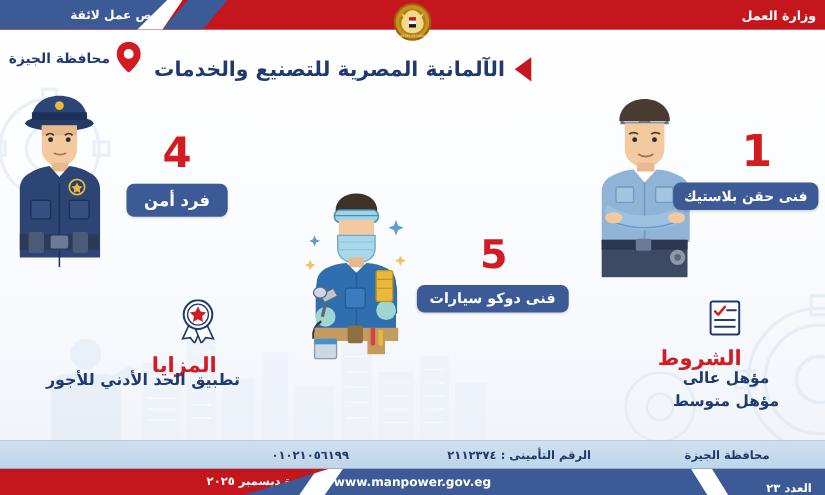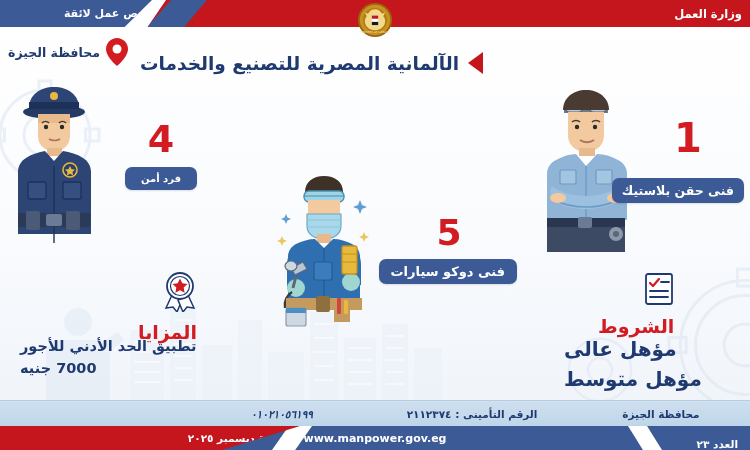--- a/index.html
+++ b/index.html
@@ -93,63 +93,63 @@
     font-family: "DejaVu Sans", "Liberation Sans", sans-serif;
   }
   .pill {
     display: inline-block; background: #3c5a96; color: #fff;
     border-radius: 7px; font-weight: bold; white-space: nowrap;
     box-shadow: 0 1px 2px rgba(0,0,0,.12);
   }
 
   #job-security { top: 120px; left: 103px; width: 116px; }
   #job-security .count { font-size: 38px; }
-  #job-security .pill { font-size: 10px; padding: 6px 16px; margin-top: 9px; }
+  #job-security .pill { font-size: 15px; padding: 6px 16px; margin-top: 9px; }
 
   #job-plastic { top: 118px; left: 632px; width: 112px; }
   #job-plastic .count { font-size: 40px; }
-  #job-plastic .pill { font-size: 12.5px; padding: 5px 10px; margin-top: 20px; }
+  #job-plastic .pill { font-size: 12.5px; padding: 5px 10px; margin-top: 8px; }
 
   #job-duco { top: 215px; left: 381px; width: 136px; }
   #job-duco .count { font-size: 36px; }
   #job-duco .pill { font-size: 13px; padding: 5px 12px; margin-top: 8px; }
 
   
   .section-head {
     position: absolute; z-index: 5; display: flex;
     align-items: flex-start; gap: 9px; direction: rtl; flex-direction: column;
   }
   .section-head .sec-title {
     color: #d21c22; font-size: 19px; font-weight: bold;
   }
   #benefits-head { top: 272px; left: 138px; }
   #conditions-head { top: 272px; left: 598px; }
 
   .section-body {
     position: absolute; z-index: 5; color: #1f3a70;
-    font-weight: bold; text-align: left; line-height: 1.5;
+    font-weight: bold; text-align: center; line-height: 1.5;
   }
   #benefits-body { top: 336px; left: 20px; width: 220px; font-size: 14.5px; }
-  #conditions-body { top: 334px; left: 564px; width: 160px; font-size: 20px; }
+  #conditions-body { top: 334px; left: 580px; width: 160px; font-size: 14px; }
 
   
   .infobar {
     position: absolute; left: 0; top: 400px; width: 750px; height: 26px;
     background: linear-gradient(180deg,#cfe0ef 0%,#bed5e9 100%);
     display: flex; align-items: center; direction: rtl;
     z-index: 6; border-top: 1px solid #b4cde3;
   }
   .infobar .cell {
     color: #1f3a70; font-size: 10.5px; font-weight: bold;
     text-align: center; white-space: nowrap;
   }
   .infobar .c1 { width: 178px; }
   .infobar .c2 { width: 200px; }
   .infobar .c3 { width: 192px; }
-  .infobar .c4 { width: 180px; font-style: italic; }
+  .infobar .c4 { width: 180px; }
 
   
   .footer {
     position: absolute; left: 0; bottom: 0; width: 750px; height: 24px;
     background: #3c5a96; z-index: 6; overflow: hidden;
   }
   .footer-red {
     position: absolute; top: 0; left: 0; height: 24px; width: 300px;
     background: #c4161c;
     clip-path: polygon(0 0, 100% 0, 74% 100%, 0 100%);
@@ -425,21 +425,20 @@
       <path d="M9 23l-6 13 7-1 4 5 5-12z" fill="#fff" stroke="#1f3a70" stroke-width="1.5"></path>
       <path d="M25 23l6 13-7-1-4 5-5-12z" fill="#fff" stroke="#1f3a70" stroke-width="1.5"></path>
       <circle cx="17" cy="14" r="13" fill="#ffffff" stroke="#1f3a70" stroke-width="1.8"></circle>
       <circle cx="17" cy="14" r="9.5" fill="#ffffff" stroke="#1f3a70" stroke-width="1.2"></circle>
       <path d="M17 6.5l2.3 4.7 5.2.8-3.8 3.6.9 5.1-4.6-2.4-4.6 2.4.9-5.1-3.8-3.6 5.2-.8z" fill="#d21c22"></path>
     </svg>
     <span class="sec-title">المزايا</span>
   </div>
   <div class="section-body" id="benefits-body">
     <div>تطبيق الحد الأدني للأجور</div>
-    <div>7000 جنيه</div>
   </div>
 
   <div class="section-head" id="conditions-head">
     <svg width="30" height="34" viewBox="0 0 30 34">
       <rect x="2" y="2" width="26" height="30" rx="2" fill="#fff" stroke="#1f3a70" stroke-width="1.8"></rect>
       <path d="M6 11l3 3 6-7" fill="none" stroke="#d21c22" stroke-width="2.2" stroke-linecap="round" stroke-linejoin="round"></path>
       <path d="M17 10h8" stroke="#1f3a70" stroke-width="1.8" stroke-linecap="round"></path>
       <path d="M6 19h18M6 25h18" stroke="#1f3a70" stroke-width="1.8" stroke-linecap="round"></path>
     </svg>
     <span class="sec-title">الشروط</span>

